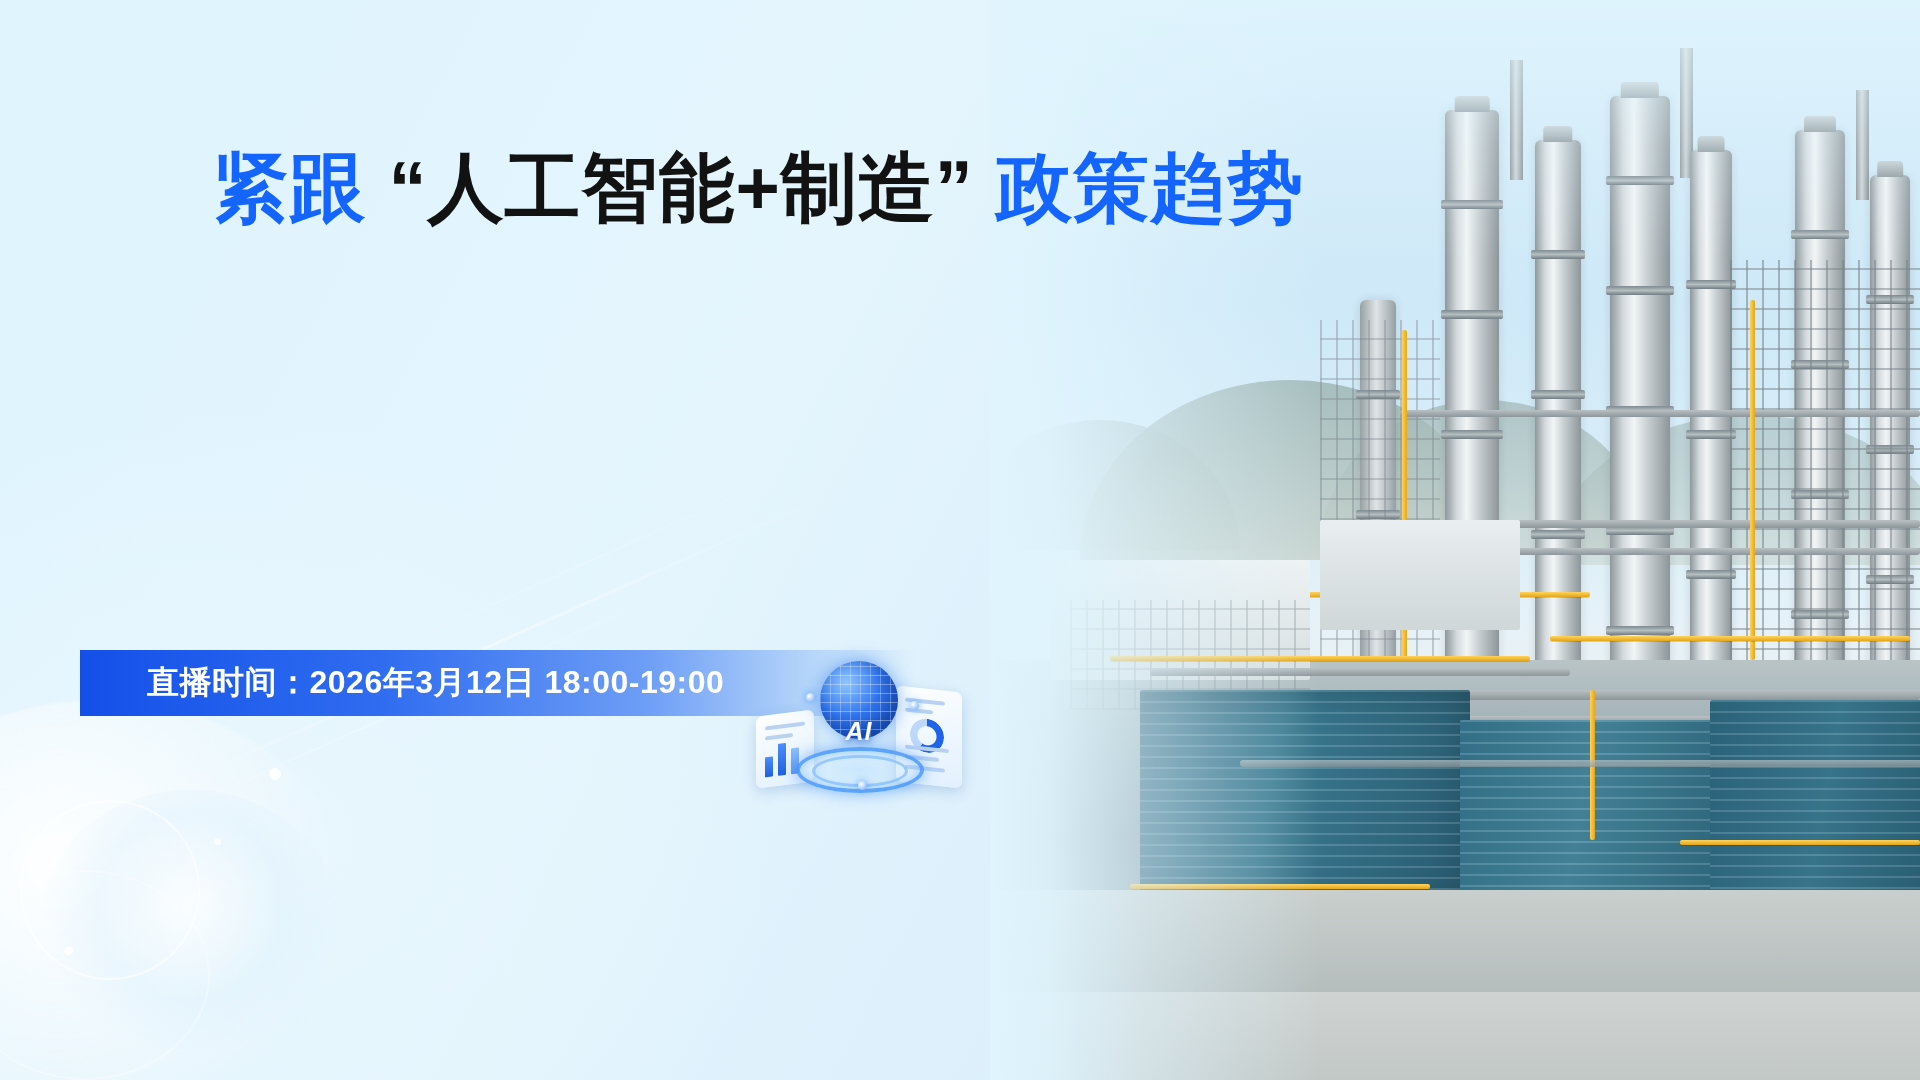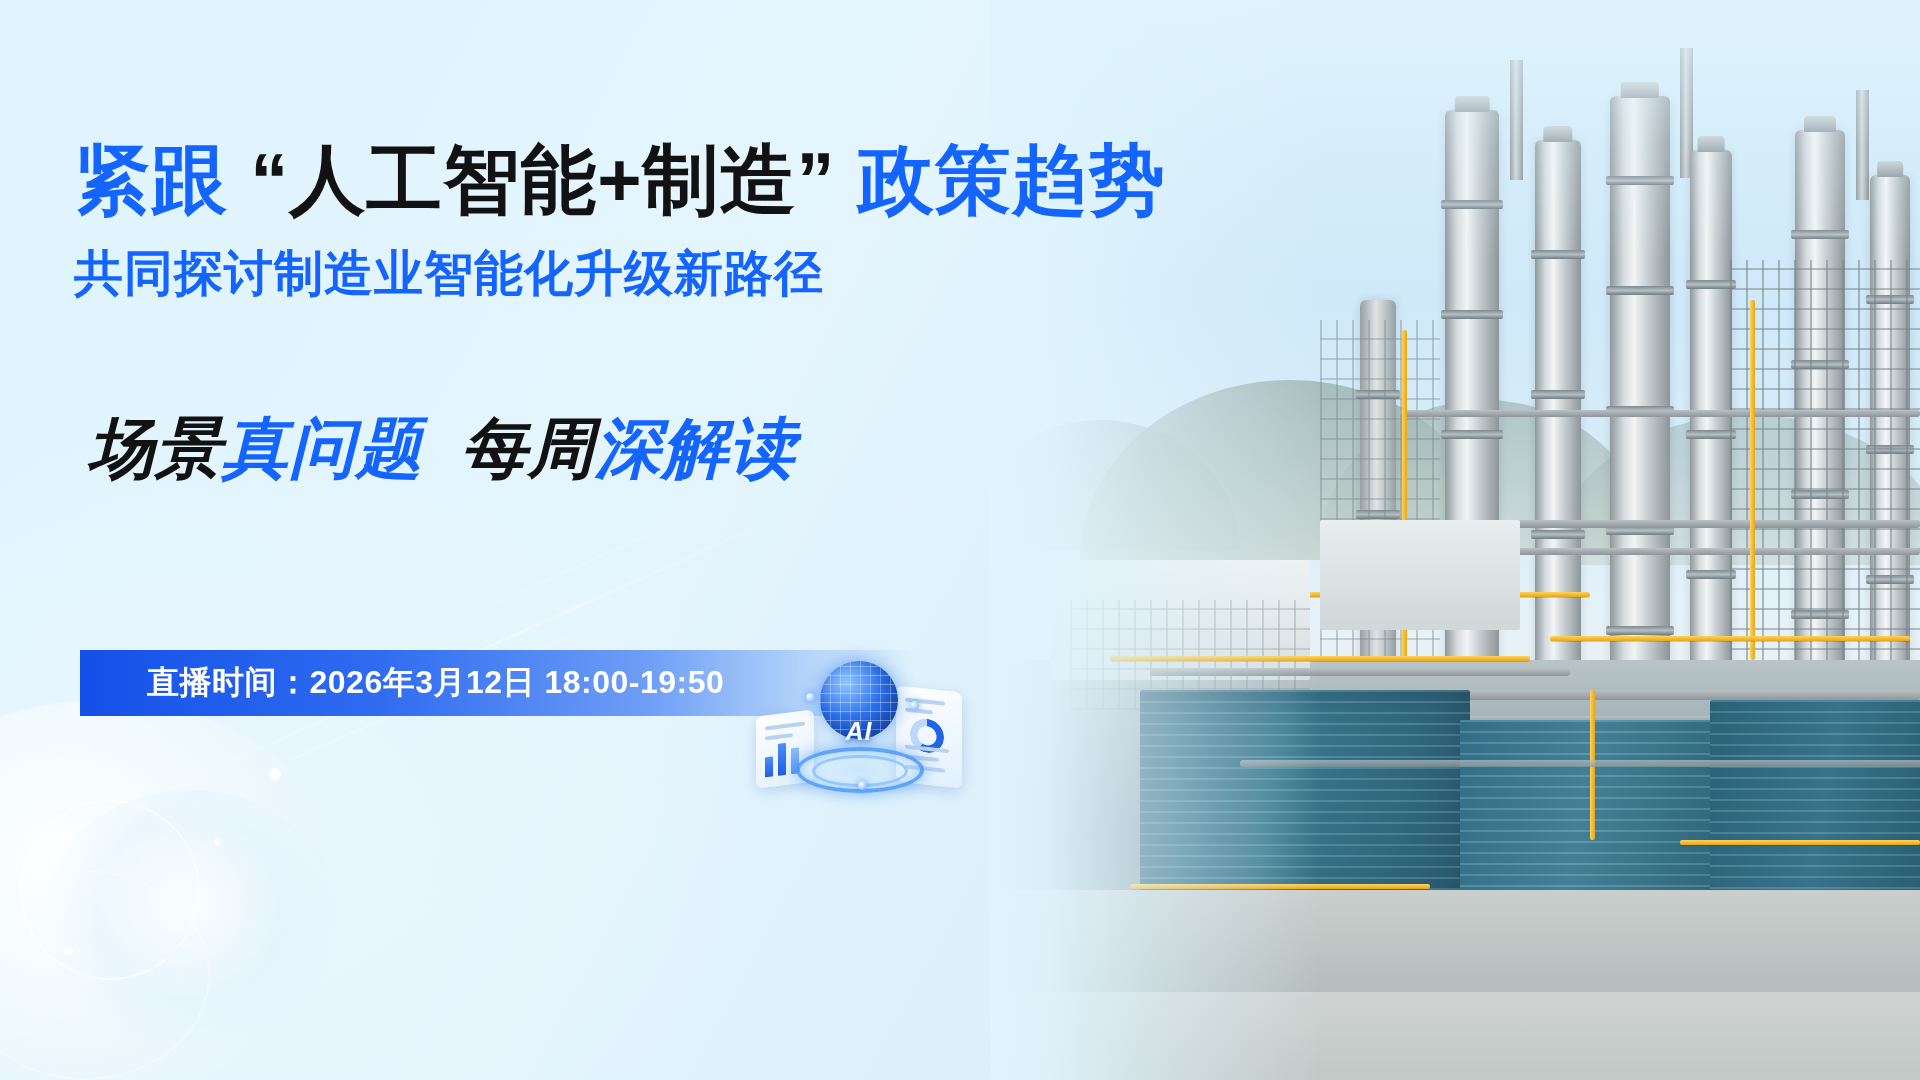--- a/index.html
+++ b/index.html
@@ -73,21 +73,21 @@
     font-family:"Liberation Sans","DejaVu Sans",sans-serif;
   }
   #logo .mid { font-size:30px; font-weight:bold; color:#134a96; line-height:1; padding:0 1px;}
   #logo .en {
     font-size:41px; font-weight:bold; letter-spacing:2.0px; line-height:1;
     color:#134a96;
     font-family:"Liberation Sans","DejaVu Sans",sans-serif;
   }
 
   
-  #headline-block { position:absolute; left:74px; top:140px; width:1230px; }
+  #headline-block { position:absolute; left:74px; top:148px; width:1230px;text-align:right; }
 
   .h1-line {
     font-size:76px; font-weight:bold; line-height:1.04;
     letter-spacing:1px; white-space:nowrap;
     font-family:"Liberation Sans","DejaVu Sans",sans-serif;
   }
   .blue  { color:#1464ff; }
   .black { color:#121212; }
 
   .h2-line {
@@ -475,31 +475,27 @@
   <div class="dot-s dot-2"></div>
   <div class="dot-s dot-3"></div>
 
 
   <div id="headline-block">
     <div class="h1-line">
       <span class="blue">紧跟</span>
       <span class="black">“人工智能+制造”</span>
       <span class="blue">政策趋势</span>
     </div>
-    <div class="h2-line">共同探讨制造业智能化升级新路径</div>
   </div>
 
   <div id="slogan-block">
-    <div class="sl-line">
-      <span class="black">场景</span><span class="blue">真问题</span><span class="sl-gap"></span><span class="black">每周</span><span class="blue">深解读</span>
-    </div>
   </div>
 
   <div id="date-banner">
-    <span class="txt">直播时间：2026年3月12日 18:00-19:50</span>
+    <span class="txt">直播时间：2026年3月12日 18:00-19:00</span>
   </div>
 
   <div id="ai-graphic">
     <div class="card card-left">
       <span class="mline ml1"></span>
       <span class="mline ml2"></span>
       <span class="minibar mb1"></span>
       <span class="minibar mb2"></span>
       <span class="minibar mb3"></span>
     </div>

